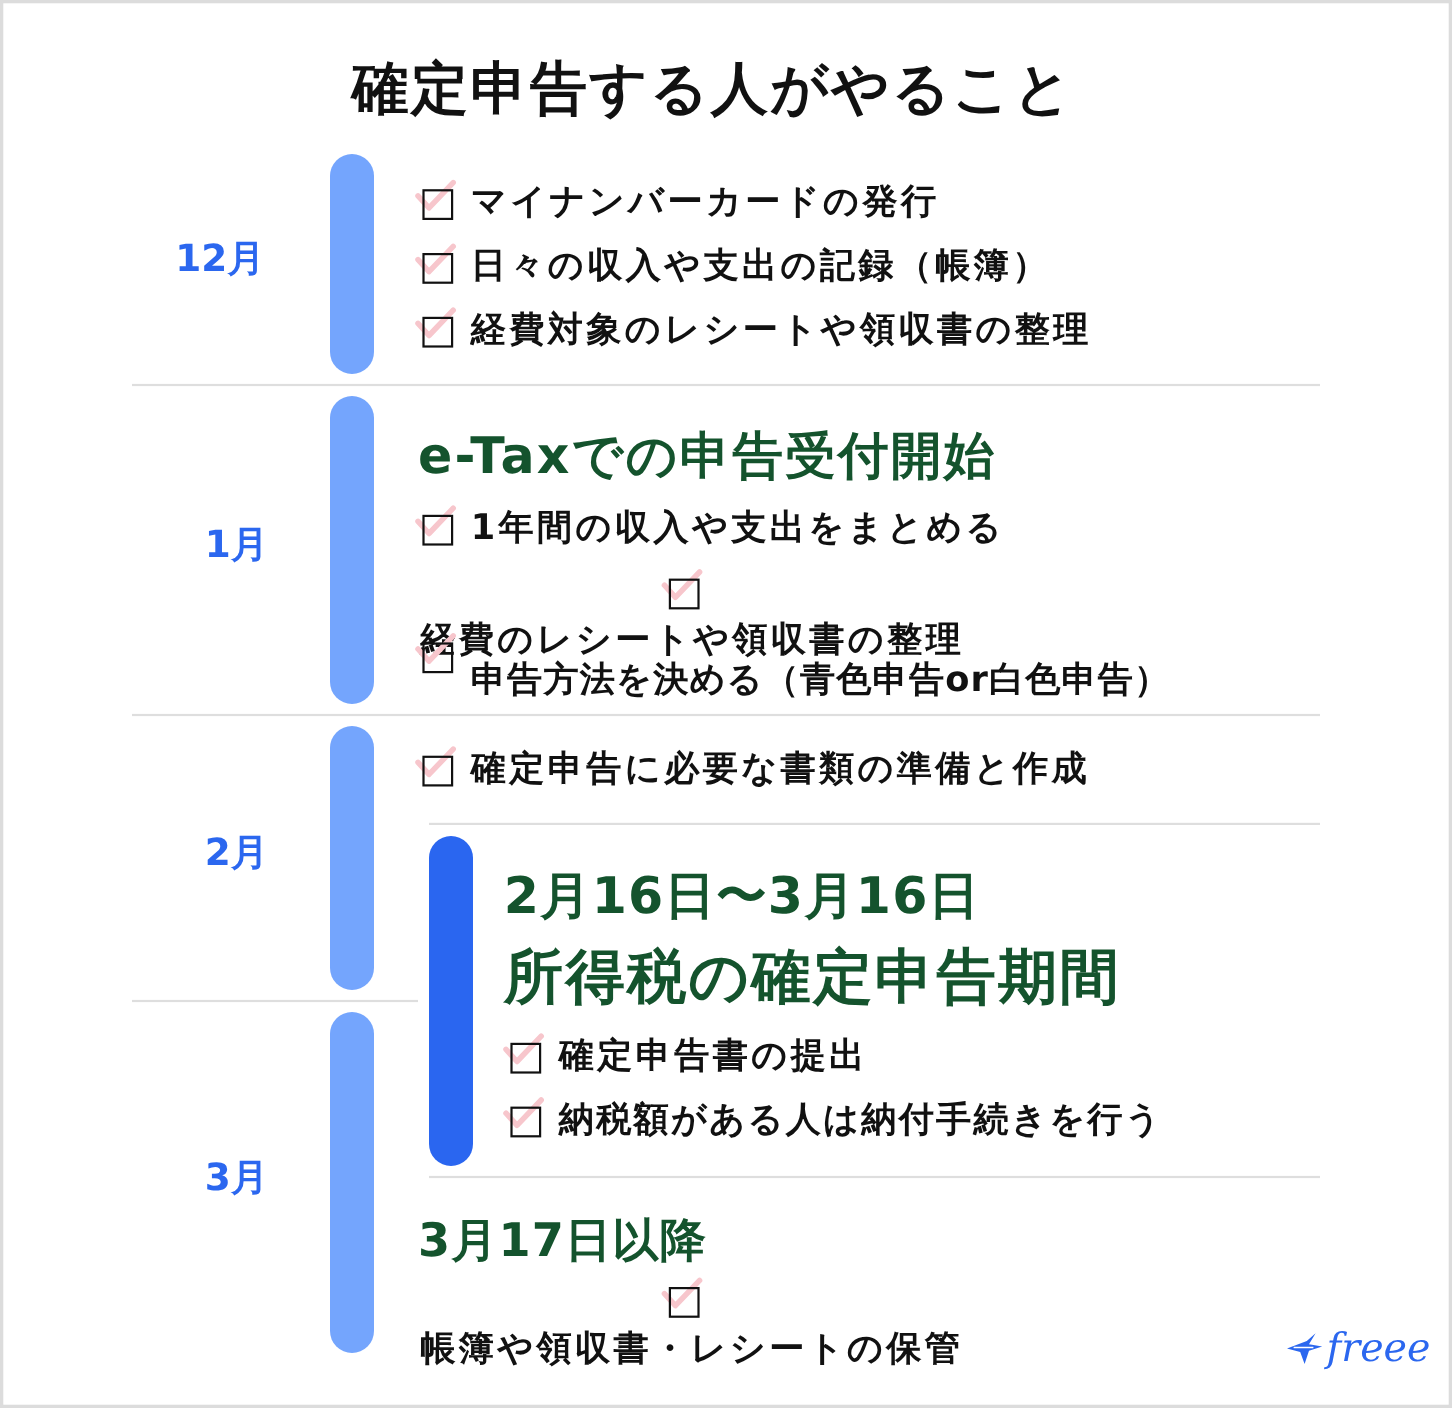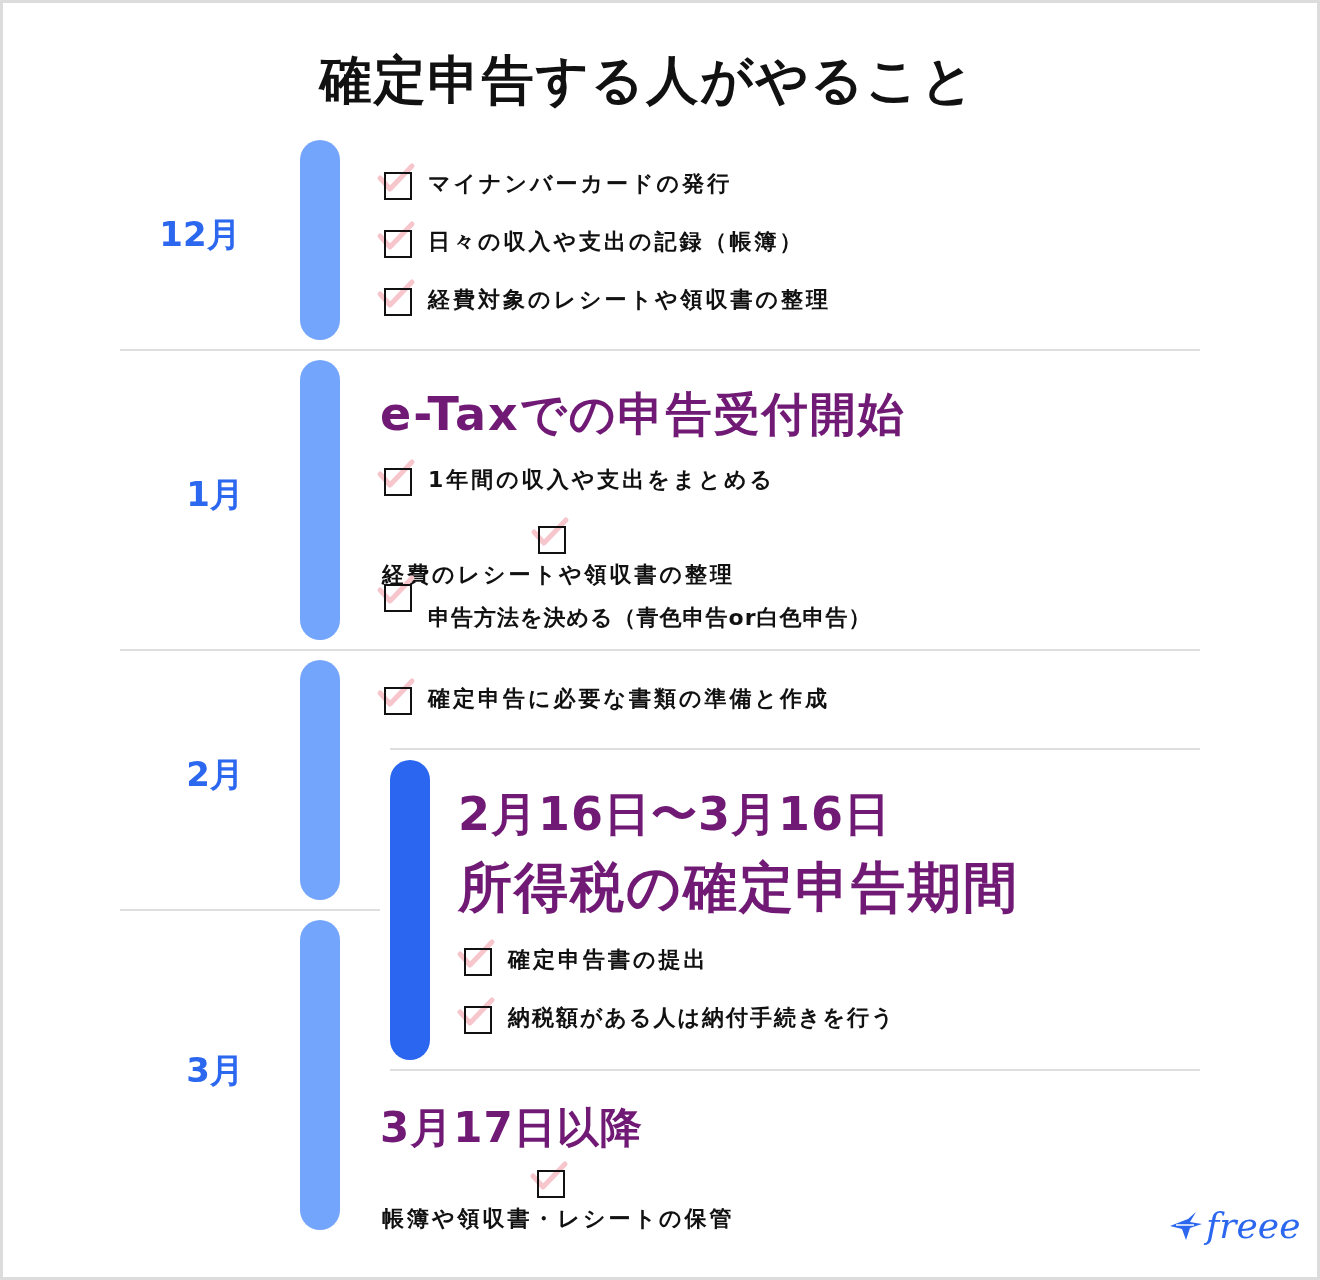--- a/index.html
+++ b/index.html
@@ -4,25 +4,25 @@
 <style>
   * { box-sizing: border-box; margin: 0; padding: 0; }
   html, body { width: 1320px; height: 1280px; background: #dcdcdc; overflow: hidden; }
   body { font-family: "DejaVu Sans", "Liberation Sans", sans-serif; position: relative; }
   .canvas { position: absolute; left: 3px; top: 3px; width: 1314px; height: 1274px; background: #ffffff; }
   .title { position: absolute; left: 0; top: 46px; width: 1296px; text-align: center; font-size: 52px; font-weight: bold; color: #111; letter-spacing: 2px; }
   .sep { position: absolute; height: 2px; background: #dedede; }
   .bar { position: absolute; width: 40px; border-radius: 20px; background: #74a5fd; }
   .bar-dark { position: absolute; width: 40px; border-radius: 20px; background: #2a66f0; }
   .month { position: absolute; width: 180px; text-align: center; font-size: 34px; font-weight: bold; color: #2b67ef; }
-  .item { position: absolute; display: flex; align-items: center; height: 44px; font-size: 22px; font-weight: bold; color: #111; letter-spacing: 3px; white-space: nowrap; }
+  .item { position: absolute; display: flex; align-items: center; height: 44px; font-size: 32px; font-weight: bold; color: #111; letter-spacing: 3px; white-space: nowrap; }
   .cb { position: relative; width: 32px; height: 44px; margin-right: 14px; flex: none; }
   .cb .box { position: absolute; left: 2px; top: 10px; width: 28px; height: 28px; border: 2.5px solid #111; background: transparent; }
   .cb .tick { position: absolute; left: -6px; top: 0px; width: 40px; height: 36px; }
-  .heading { position: absolute; font-weight: bold; color: #701a75; white-space: nowrap; }
+  .heading { position: absolute; font-weight: bold; color: #14532d; white-space: nowrap; }
   .logo { position: absolute; left: 1168px; top: 1205px; display: flex; align-items: center; color: #2b67ef; }
   .logo-text { font-family: "DejaVu Serif", serif; font-style: italic; font-size: 36px; color: #2b67ef; margin-left: 2px; }
 </style>
 </head>
 <body>
 
 <div class="canvas"></div>
 
 <div class="title">確定申告する人がやること</div>
 

